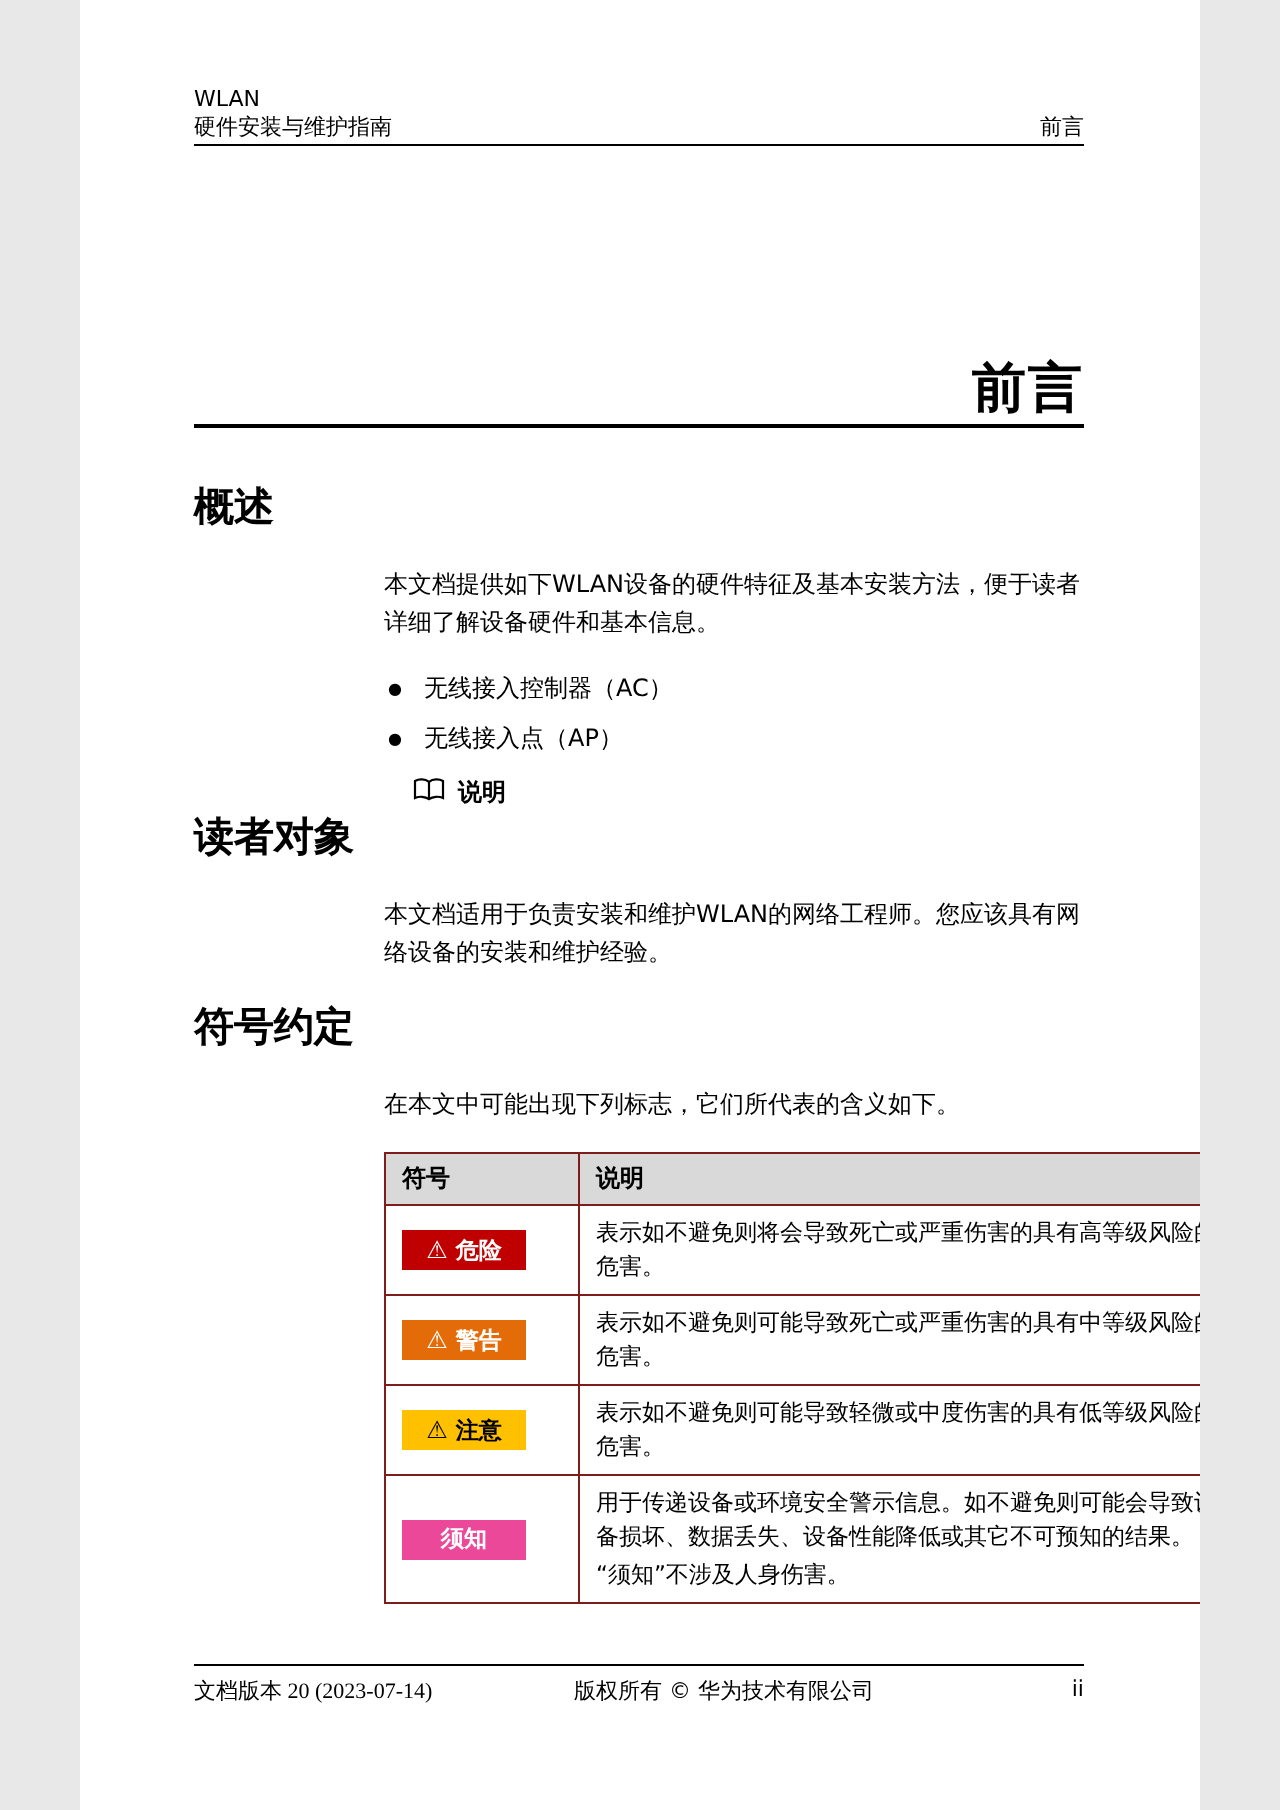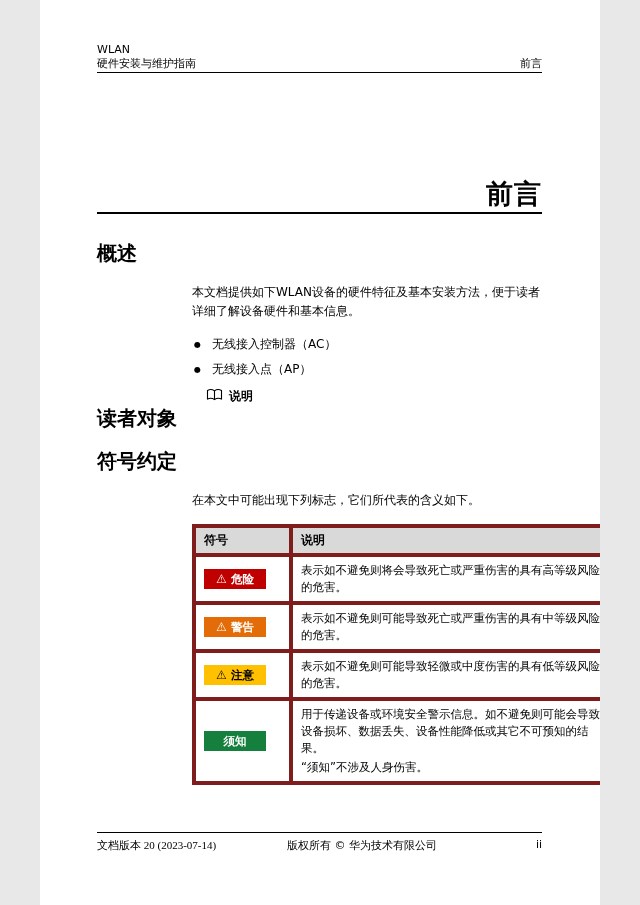--- a/index.html
+++ b/index.html
@@ -35,21 +35,21 @@
   ul.bullets li::before { content:"●"; position:absolute; left:2px; top:1px; font-size:8px; }
 
   .note { margin:8px 0 0 14px; }
   .note-head { display:flex; align-items:center; gap:6px; font-size:12px; font-weight:bold; }
   .note-body { font-size:11px; line-height:17px; margin:8px 0 0 18px; }
   a.lnk { color:#0d5ecf; font-weight:bold; text-decoration:none; cursor:pointer; }
 
   
   table.sym { border-collapse:collapse; width:430px; margin-top:4px; }
   table.sym th, table.sym td {
-    border:4px solid #7f1d1d; font-size:11.5px; line-height:17px;
+    border:1px solid #7f1d1d; font-size:11.5px; line-height:17px;
     padding:5px 8px; text-align:left; vertical-align:middle;
   }
   table.sym th { background:#d9d9d9; font-weight:bold; font-size:12px; padding:4px 8px; }
   .col-sym { width:97px; }
   .badge {
     display:inline-flex; align-items:center; justify-content:center; gap:4px;
     min-width:62px; height:20px; padding:1px 7px;
     font-size:11.5px; font-weight:bold; white-space:nowrap;
   }
   .badge .tri { font-size:12px; line-height:1; }
@@ -95,20 +95,23 @@
               <path d="M1.5 1.5 C3.5 0.4, 6.5 0.4, 8.5 1.9 C10.5 0.4, 13.5 0.4, 15.5 1.5 L15.5 10 C13.5 9.1, 10.5 9.1, 8.5 10.6 C6.5 9.1, 3.5 9.1, 1.5 10 Z" fill="none" stroke="#000" stroke-width="1.1"></path>
               <line x1="8.5" y1="1.9" x2="8.5" y2="10.6" stroke="#000" stroke-width="1.1"></line>
             </svg>
           </span>
           <span>说明</span>
         </div>
       </div>
     </div>
 
     <h2 class="sec sec-gap">读者对象</h2>
+    <div class="body-indent">
+      <p class="body">本文档适用于负责安装和维护WLAN的网络工程师。您应该具有网络设备的安装和维护经验。</p>
+    </div>
 
     <h2 class="sec sec-gap">符号约定</h2>
     <div class="body-indent">
       <p class="body">在本文中可能出现下列标志，它们所代表的含义如下。</p>
 
       <table class="sym">
         <thead>
           <tr>
             <th class="col-sym">符号</th>
             <th>说明</th>
@@ -137,21 +140,21 @@
             <td class="col-sym">
               <span class="badge" style="background-color: rgb(255, 192, 0);">
                 <span class="tri" style="color: rgb(0, 0, 0);">⚠</span>
                 <span style="color: rgb(0, 0, 0);">注意</span>
               </span>
             </td>
             <td>表示如不避免则可能导致轻微或中度伤害的具有低等级风险的危害。</td>
           </tr>
           <tr>
             <td class="col-sym">
-              <span class="badge" style="background-color: #15803d;">
+              <span class="badge" style="background-color: #ec4899;">
                 <span style="color: rgb(255, 255, 255);">须知</span>
               </span>
             </td>
             <td>
               <div>用于传递设备或环境安全警示信息。如不避免则可能会导致设备损坏、数据丢失、设备性能降低或其它不可预知的结果。</div>
               <div class="desc2">“须知”不涉及人身伤害。</div>
             </td>
           </tr>
         </tbody>
       </table>

